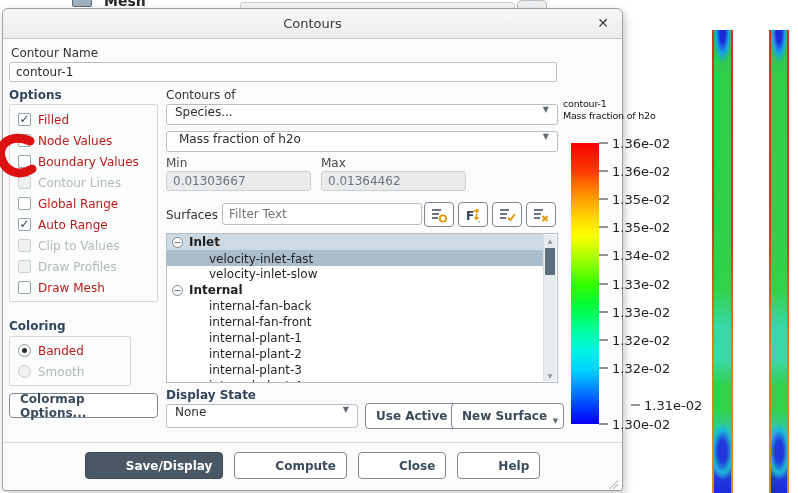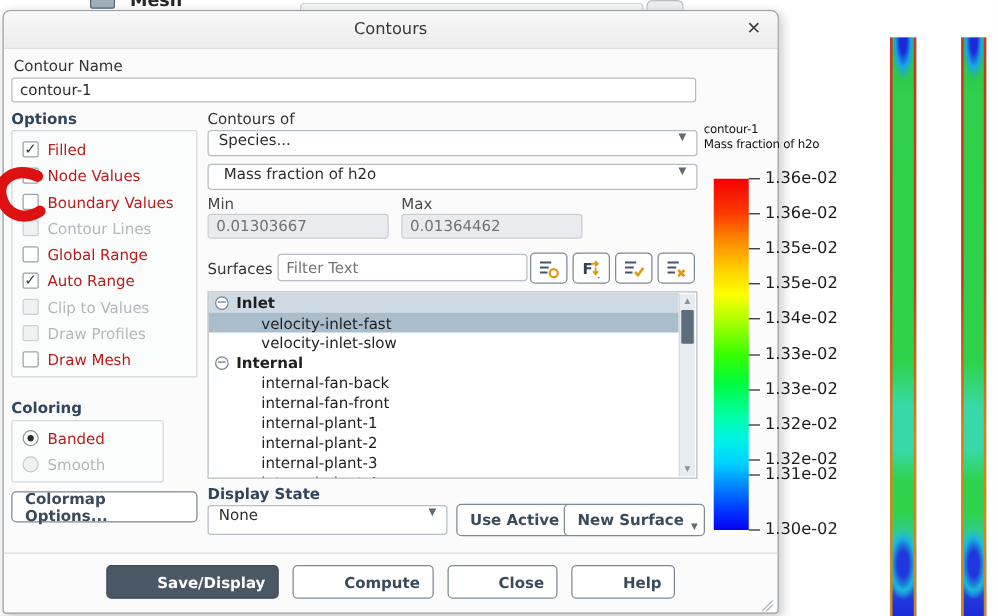--- a/index.html
+++ b/index.html
@@ -316,21 +316,21 @@
           <span class="tv">1.33e-02</span>
         </div>
         <div class="tick" style="top: 196.7px;">
           <span class="tl"></span>
           <span class="tv">1.32e-02</span>
         </div>
         <div class="tick" style="top: 224.8px;">
           <span class="tl"></span>
           <span class="tv">1.32e-02</span>
         </div>
-        <div class="tick" style="top: 237px;">
+        <div class="tick" style="top: 262px; padding-left: 32px;">
           <span class="tl"></span>
           <span class="tv">1.31e-02</span>
         </div>
         <div class="tick" style="top: 281px;">
           <span class="tl"></span>
           <span class="tv">1.30e-02</span>
         </div>
       </div>
   </div>
 

